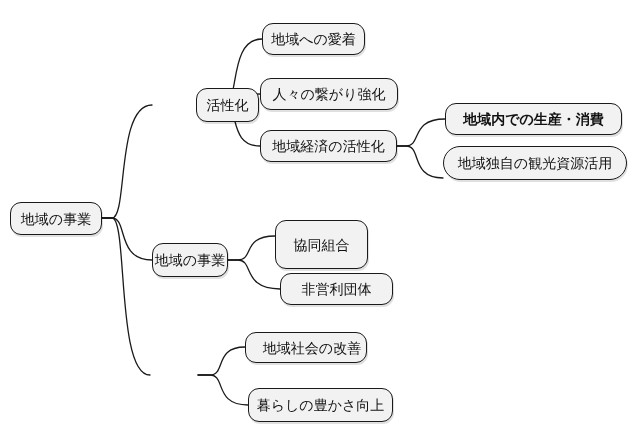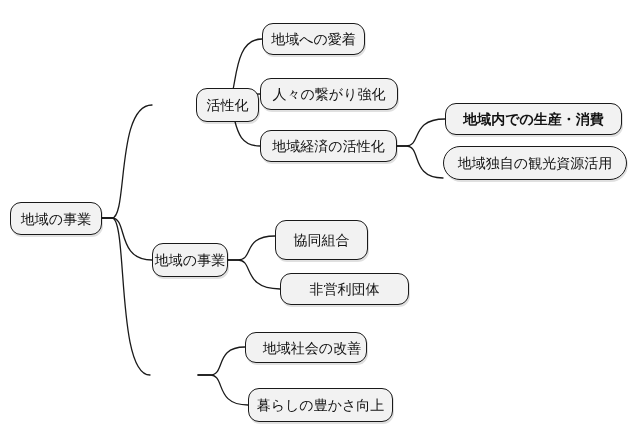--- a/index.html
+++ b/index.html
@@ -74,22 +74,22 @@
   <div class="node" style="left:260px; top:78px;  width:138px; height:32px;">人々の繋がり強化</div>
 
   <div class="node" style="left:260px; top:130px; width:137px; height:32px;">地域経済の活性化</div>
 
   <div class="node" style="left:445px; top:103px; width:177px; height:32px;font-weight:bold;">地域内での生産・消費</div>
 
   <div class="node" style="left:443px; top:146px; width:184px; height:34px;border-radius:17px;">地域独自の観光資源活用</div>
 
   <div class="node" style="left:152px; top:243px; width:76px;  height:34px;">地域の事業</div>
 
-  <div class="node" style="left:275px; top:220px; width:93px;  height:40px;">協同組合</div>
+  <div class="node" style="left:275px; top:220px; width:93px;  height:49px;">協同組合</div>
 
-  <div class="node" style="left:280px; top:273px; width:129px; height:32px;">非営利団体</div>
+  <div class="node" style="left:280px; top:273px; width:113px; height:32px;">非営利団体</div>
 
 
   <div class="node" style="left:245px; top:332px; width:122px; height:31px;padding-left:12px;">地域社会の改善</div>
 
   <div class="node" style="left:248px; top:388px; width:145px; height:34px;">暮らしの豊かさ向上</div>
 
 </div>
 
 </body></html>

